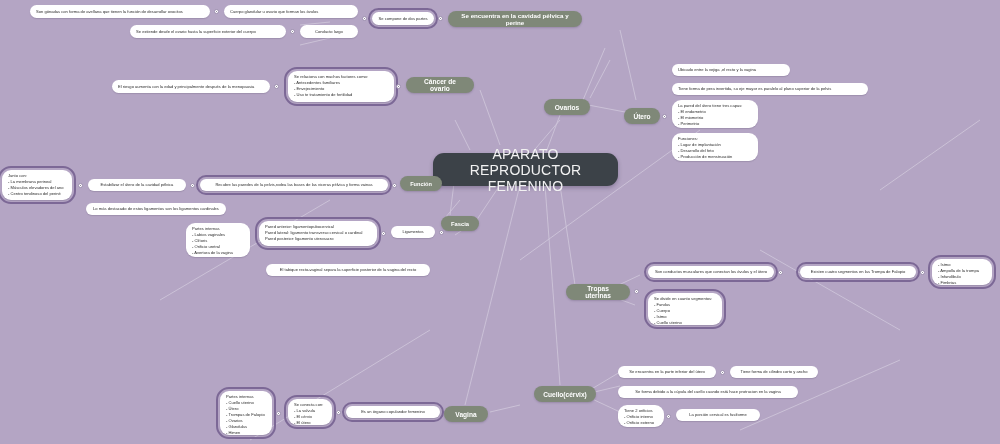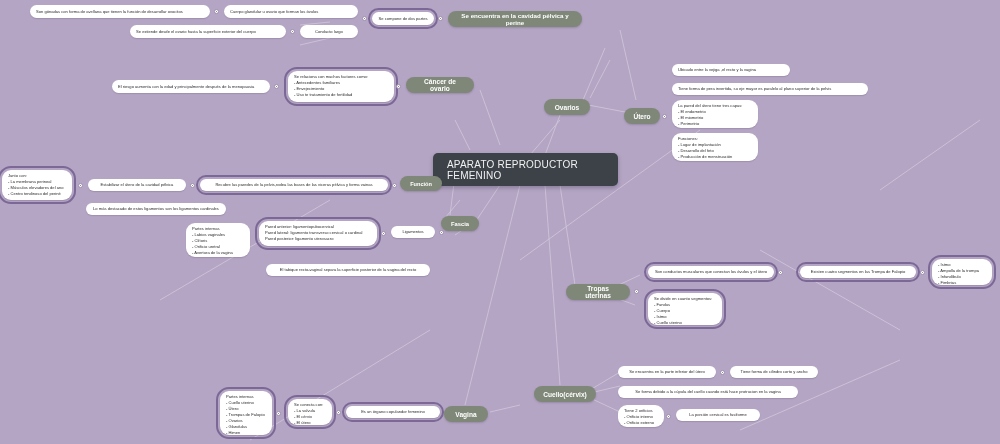--- a/index.html
+++ b/index.html
@@ -47,24 +47,25 @@
     justify-content:center;
     text-align:center;
     padding:4px 8px;
     box-shadow:0 1px 2px rgba(50,40,70,.22);
   }
 
   
   .root{
     background:#3c4248;
     color:#f2f2f2;
-    border-radius:5px;
-    font-size:10px;
+    border-radius:11px;
+    font-size:14px;
     letter-spacing:.2px;
     justify-content:center;
+    text-align:center;
     padding:8px 14px;
     box-shadow:0 2px 4px rgba(40,30,60,.30);
   }
 
   
   .dot{
     position:absolute;
     width:5px;height:5px;
     border-radius:50%;
     background:#ffffff;

